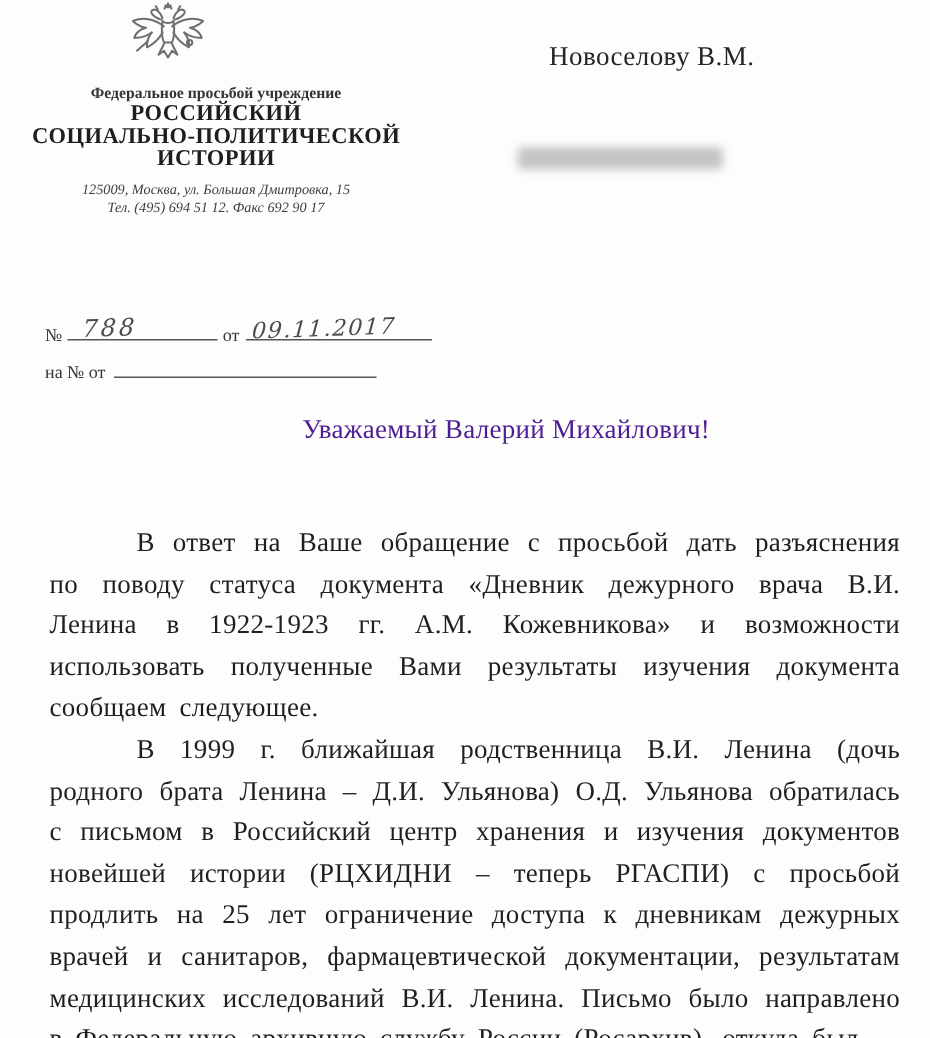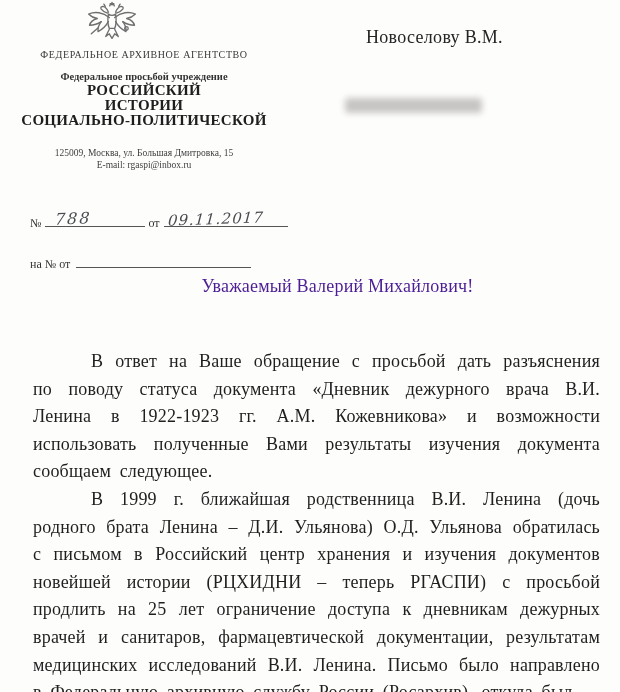--- a/index.html
+++ b/index.html
@@ -22,41 +22,41 @@
     margin-top:3px;
     font-size:10px; letter-spacing:.6px; color:#3a3a3a;
     white-space:nowrap;
   }
   .inst-type {
     margin-top:11px;
     font-weight:bold; font-size:10.5px; color:#333;
   }
   .org-name { margin-top:1px; font-weight:bold; font-size:15px; line-height:15px; color:#1e1e1e; letter-spacing:.3px; }
   .addr {
-    margin-top:20px;
-    font-size:9.5px; line-height:11.5px; color:#3f3f3f;
+    margin-top:8px;
+    font-style:italic; font-size:9.5px; line-height:11.5px; color:#3f3f3f;
   }
   
   .num-line {
     position:absolute; left:30px; top:216px; width:290px;
     font-size:12px; color:#333; text-align:left; white-space:nowrap;
   }
   .blank { display:inline-block; border-bottom:1px solid #555; position:relative; vertical-align:baseline; }
   .blank.b1 { width:100px; margin-left:4px; }
   .blank.b2 { width:124px; margin-left:4px; }
   .hand {
     position:absolute; left:10px; bottom:-2px;
     font-family:"DejaVu Serif", serif;
     font-style:italic; font-size:16px; color:#4a4c50;
     transform:rotate(-2deg) skewX(-6deg);
     letter-spacing:2px; white-space:nowrap;
   }
   .blank.b2 .hand { left:4px; font-size:15px; letter-spacing:1px; }
   .ref-line {
-    position:absolute; left:30px; top:257px;
+    position:absolute; left:30px; top:241px;
     font-size:12px; color:#333; white-space:nowrap;
   }
   .blank.b3 { width:175px; margin-left:6px; }
   
   .recipient {
     position:absolute; left:366px; top:27px;
     font-size:18px; color:#252525; letter-spacing:.3px;
   }
   .redacted {
     position:absolute; left:345px; top:98px;
@@ -110,32 +110,31 @@
         <path d="M84 47 C90 55 92 62 91 69 C81 64 73 56 68 47"></path>
 
         <path d="M52 30 C50 42 50 52 54 62 L66 62 C70 52 70 42 68 30 C65 34 55 34 52 30 Z"></path>
 
         <path d="M54 64 L46 80 L54 74 L60 84 L66 74 L74 80 L66 64"></path>
 
         <path d="M30 60 L14 74 M88 62 a4 4 0 1 0 8 0 a4 4 0 1 0 -8 0"></path>
       </g>
     </svg>
 
-    <div class="agency">ФЕДЕРАЛЬНОЕ АРХИВНОЕ АГЕНТСТВО</div>
     <div class="inst-type">Федеральное просьбой учреждение</div>
 
     <div class="org-name">
       <div>РОССИЙСКИЙ</div>
+      <div>СОЦИАЛЬНО-ПОЛИТИЧЕСКОЙ</div>
       <div>ИСТОРИИ</div>
-      <div>СОЦИАЛЬНО-ПОЛИТИЧЕСКОЙ</div>
     </div>
 
     <div class="addr">
       <div>125009, Москва, ул. Большая Дмитровка, 15</div>
-      <div>E-mail: rgaspi@inbox.ru</div>
+      <div>Тел. (495) 694 51 12. Факс 692 90 17</div>
     </div>
   </div>
 
   <div class="num-line">
     <span>№</span><span class="blank b1"><span class="hand">788</span></span>
     <span>от</span><span class="blank b2"><span class="hand">09.11.2017</span></span>
   </div>
 
   <div class="ref-line">
     <span>на № от</span><span class="blank b3"></span>

